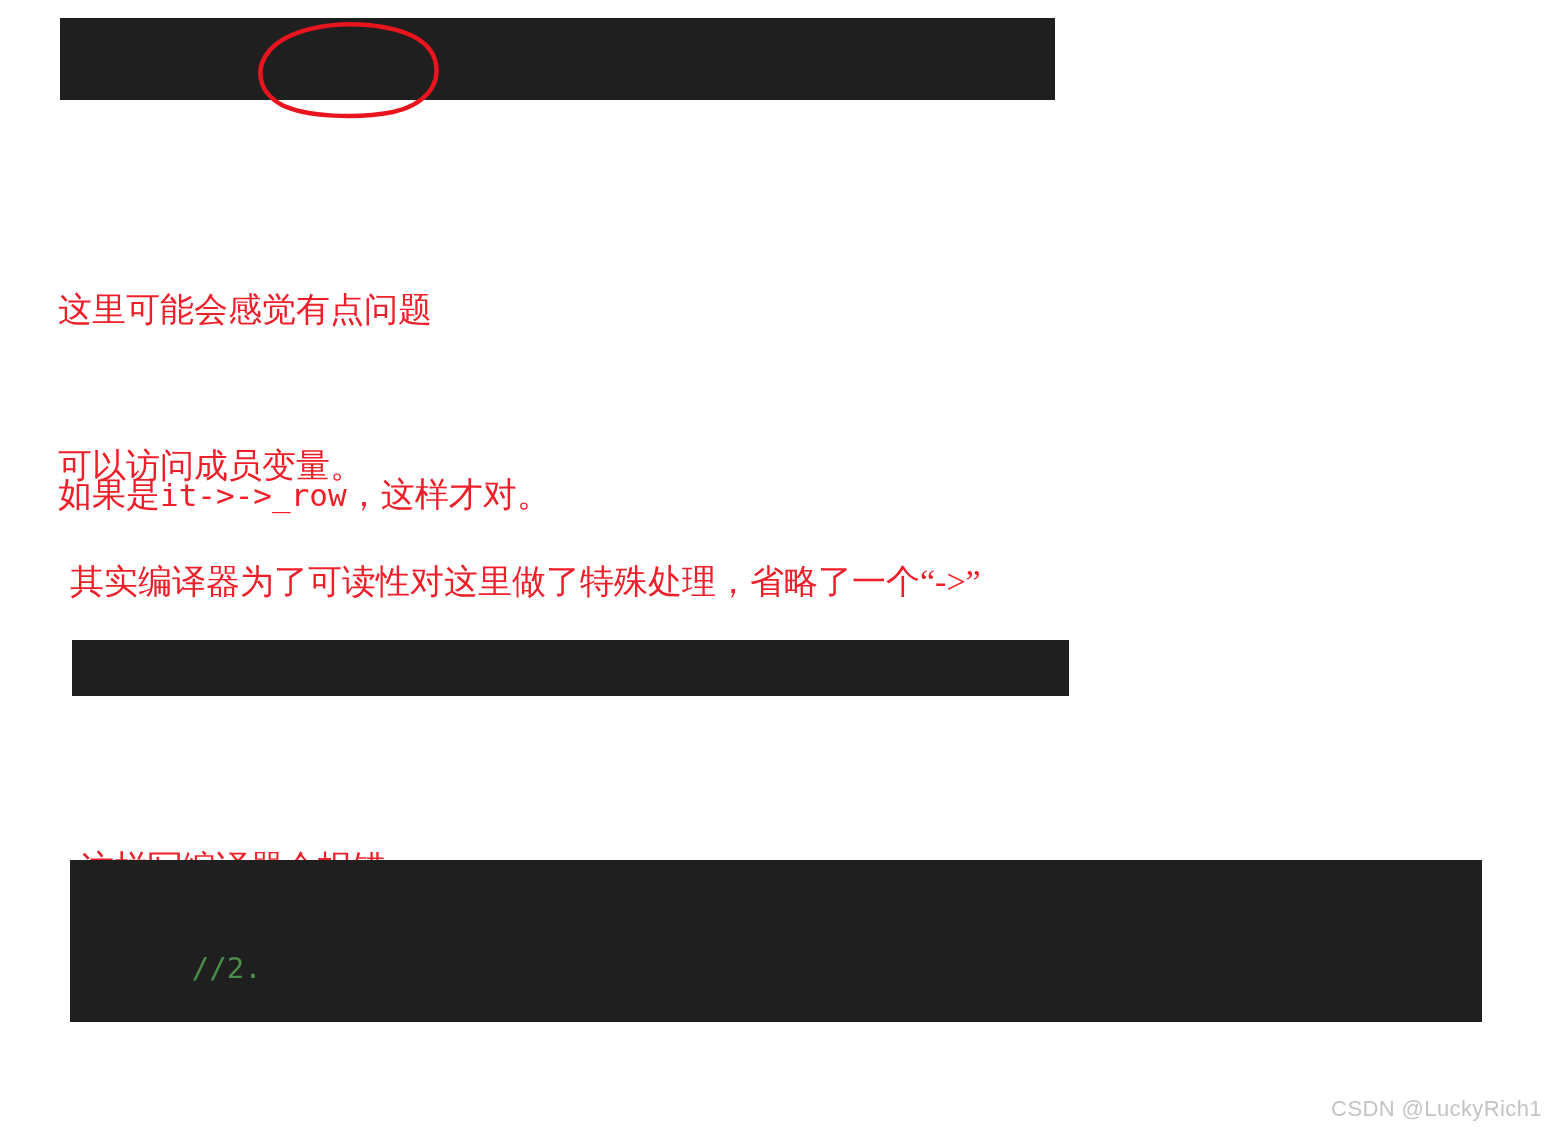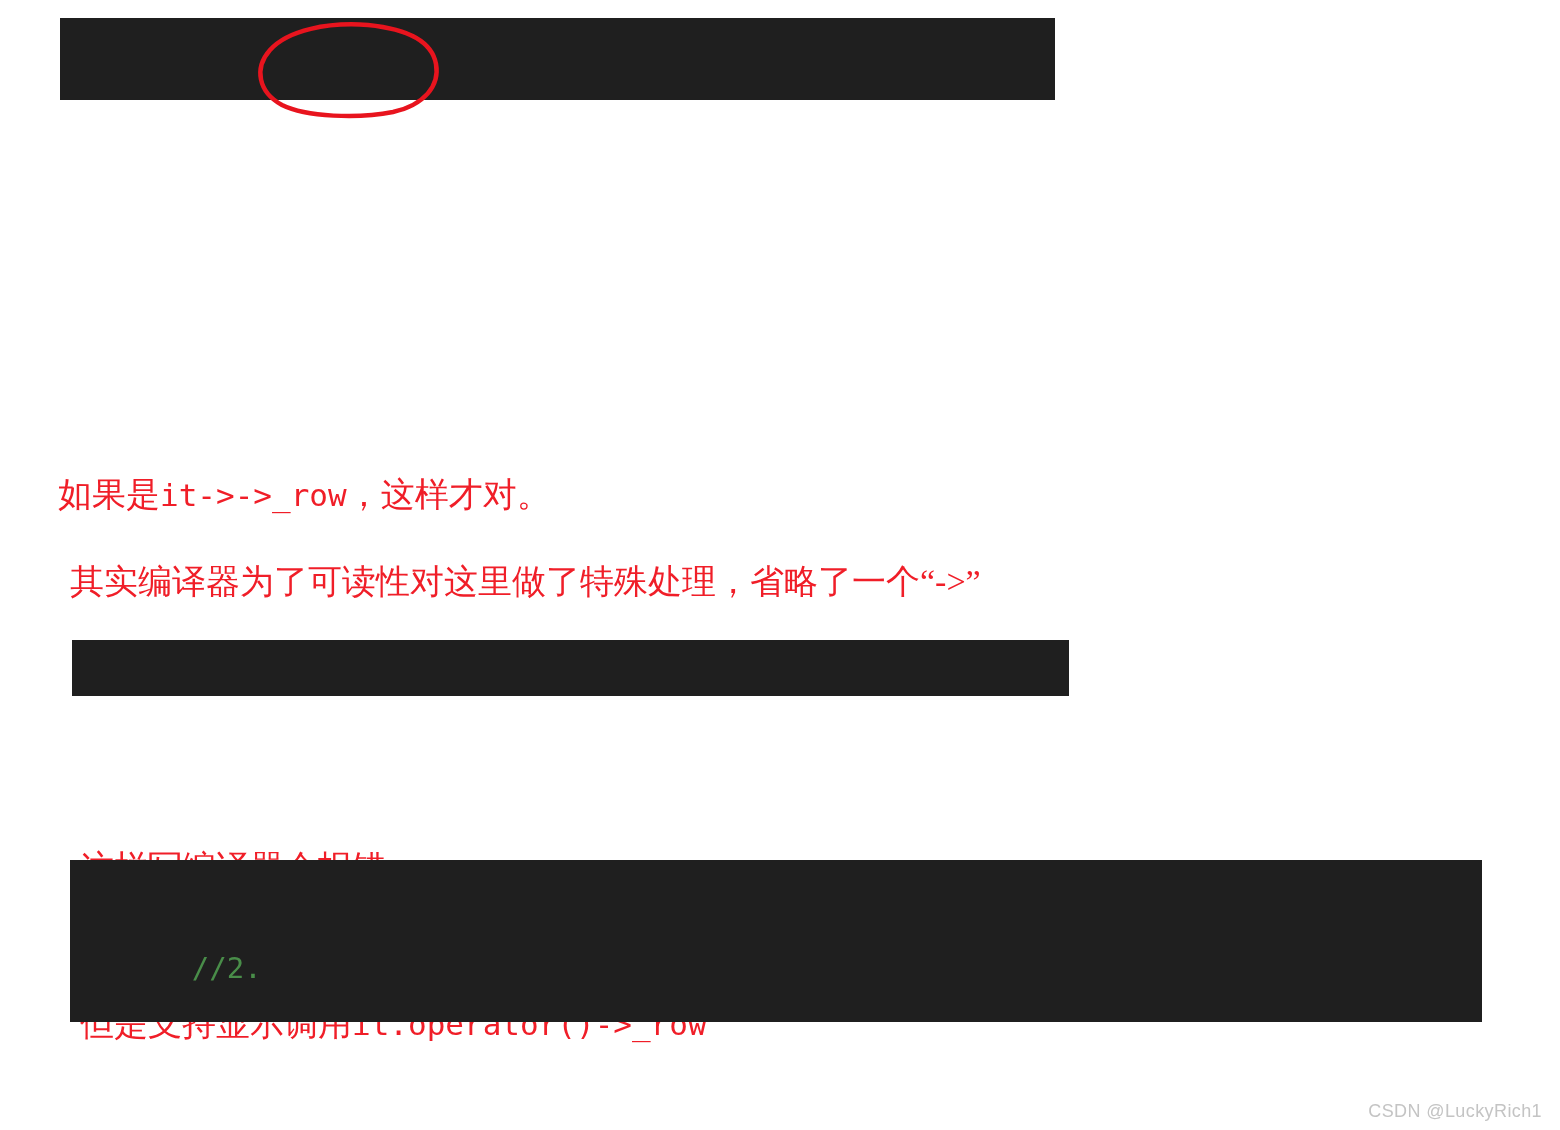--- a/index.html
+++ b/index.html
@@ -53,54 +53,55 @@
     pointer-events: none;
   }
 
   
   .watermark {
     position: absolute;
     right: 18px;
     bottom: 8px;
     color: #c4c4c4;
     font-family: "Liberation Sans", "DejaVu Sans", sans-serif;
-    font-size: 18px;
+    font-size: 22px;
     letter-spacing: 0.4px;
   }
 </style>
 </head>
 <body>
 
 <div class="code-block" style="left:60px; top:18px; width:995px; height:82px;">
   
   
 </div>
 
 <svg class="circle-annot" style="left:248px; top:20px;" width="200" height="100" viewBox="0 0 200 100">
   <path d="M 120 5 C 80 2 40 10 22 30 C 6 48 10 72 34 85 C 58 97 110 99 145 92 C 176 85 192 66 188 44 C 184 22 160 9 120 5 Z" fill="none" stroke="#e8141e" stroke-width="4.5" stroke-linecap="round" stroke-linejoin="round"></path>
 </svg>
 
 <div class="note" style="left:58px; top:180px;">
+  <div>这里可能会感觉有点问题</div>
+  <div>可以访问成员变量。</div>
 </div>
 
 <div class="note" style="left:58px; top:365px;">
   <div><span>如果是</span><span class="note-mono">it-&gt;-&gt;_row</span><span>，这样才对。</span></div>
 </div>
 
 <div class="note" style="left:70px; top:452px;text-align:center;">
   <div>其实编译器为了可读性对这里做了特殊处理，省略了一个“-&gt;”</div>
 </div>
 
 <div class="code-block" style="left:72px; top:640px; width:997px; height:56px; line-height:56px;">
   
 </div>
 
 <div class="note" style="left:80px; top:738px;">
   <div>这样写编译器会报错，</div>
-  <div><span>但是支持显示调用</span><span class="note-mono">it.operator()-&gt;_row</span></div>
 </div>
 
 <div class="code-block" style="left:70px; top:860px; width:1412px; height:162px;">
   <div class="code-line" style="height:16px; line-height:16px; margin-top:-16px; opacity:0.9;">
     <span class="tk-comment">//2.</span>
   </div>
   
   
   
 </div>

